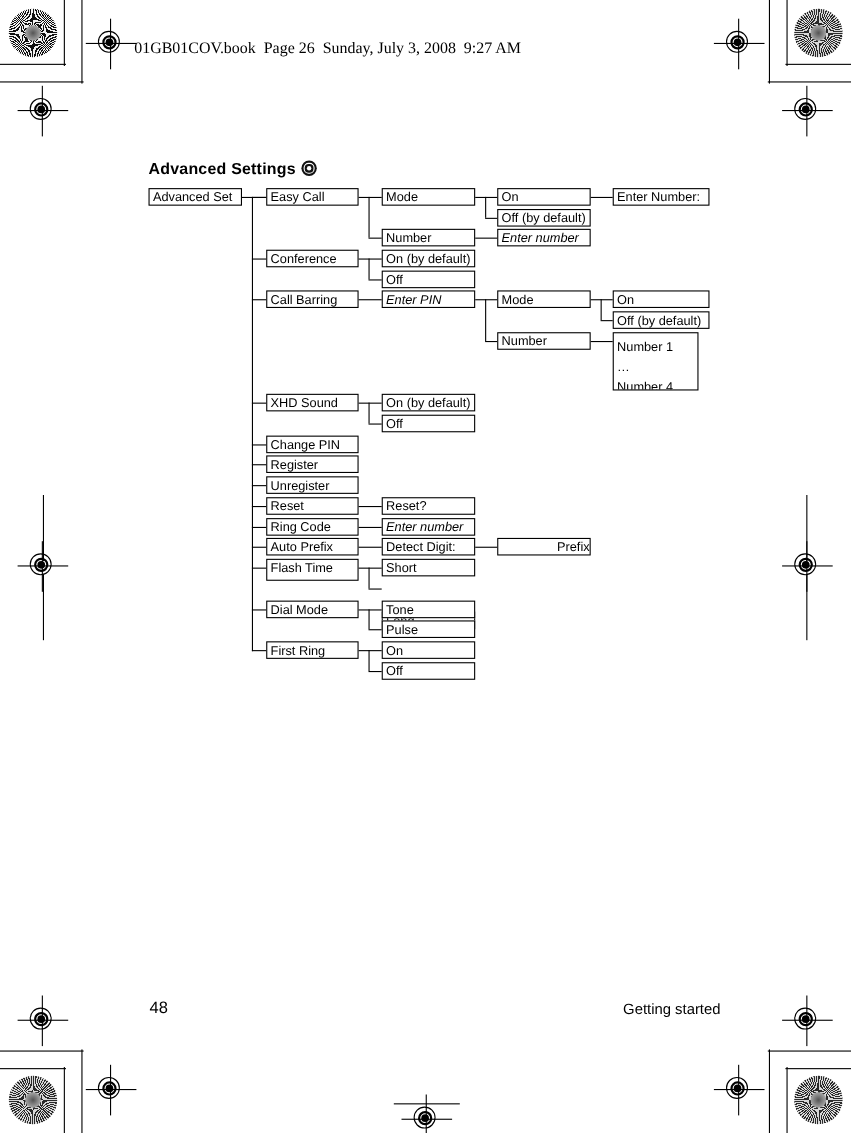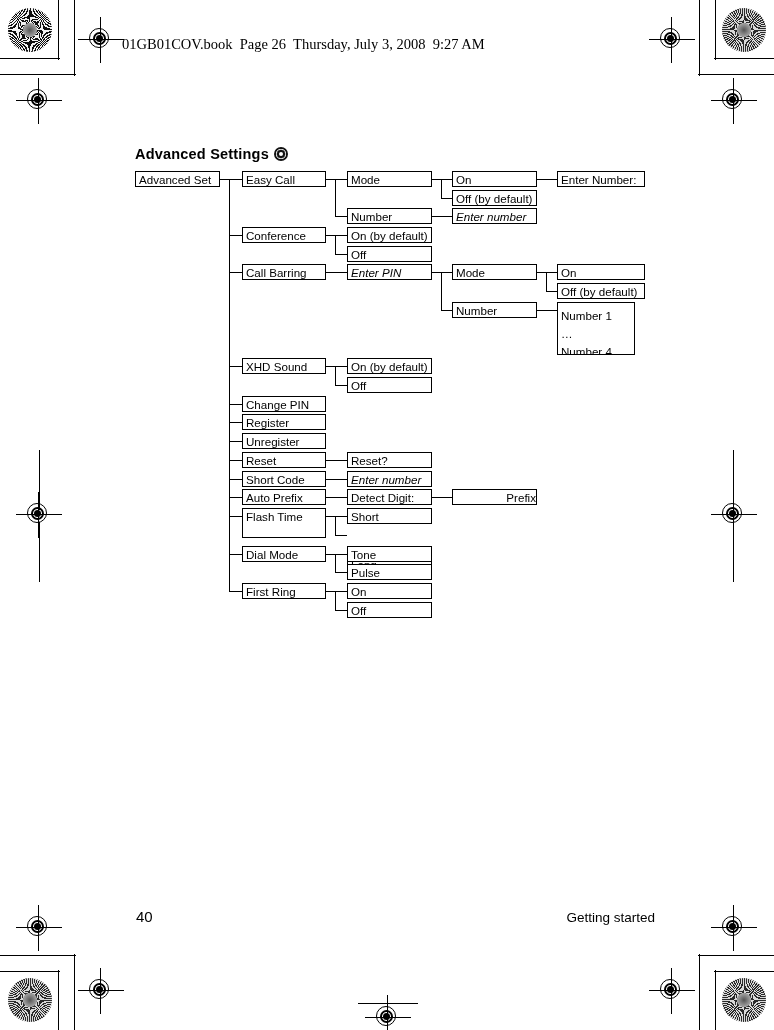--- a/index.html
+++ b/index.html
@@ -246,39 +246,39 @@
   </div>
   <div class="reg" style="left:388px; top:1018px;">
     <div class="rl rh"></div>
       <div class="rl rv"></div>
       <div class="ring"></div>
       <div class="ring2"></div>
       <div class="dot"></div>
   </div>
 </div>
 
-<div class="file-header">01GB01COV.book  Page 26  Thursday, July 3, 2008  9:27 AM</div>
+<div class="file-header">01GB01COV.book  Page 26  Sunday, July 3, 2008  9:27 AM</div>
 
 <div class="section-title"><span>Advanced Settings</span><span class="title-icon"></span></div>
 
 <div id="chart">
 
   <div class="node" style="left:135px;top:171px;width:85px;height:16px;">Advanced Set</div>
 
   <div class="node" style="left:242px;top:171px;width:84px;height:16px;">Easy Call</div>
   <div class="node" style="left:242px;top:227px;width:84px;height:16px;">Conference</div>
   <div class="node" style="left:242px;top:264px;width:84px;height:16px;">Call Barring</div>
   <div class="node" style="left:242px;top:358px;width:84px;height:16px;">XHD Sound</div>
   <div class="node" style="left:242px;top:396px;width:84px;height:16px;">Change PIN</div>
   <div class="node" style="left:242px;top:414px;width:84px;height:16px;">Register</div>
   <div class="node" style="left:242px;top:433px;width:84px;height:16px;">Unregister</div>
   <div class="node" style="left:242px;top:452px;width:84px;height:16px;">Reset</div>
-  <div class="node" style="left:242px;top:471px;width:84px;height:16px;">Short Code</div>
+  <div class="node" style="left:242px;top:471px;width:84px;height:16px;">Ring Code</div>
   <div class="node" style="left:242px;top:489px;width:84px;height:16px;">Auto Prefix</div>
-  <div class="node" style="left:242px;top:508px;width:84px;height:30px;">Flash Time</div>
+  <div class="node" style="left:242px;top:508px;width:84px;height:20px;">Flash Time</div>
   <div class="node" style="left:242px;top:546px;width:84px;height:16px;">Dial Mode</div>
   <div class="node" style="left:242px;top:583px;width:84px;height:16px;">First Ring</div>
 
   <div class="node" style="left:347px;top:171px;width:85px;height:16px;">Mode</div>
   <div class="node" style="left:347px;top:208px;width:85px;height:16px;">Number</div>
   <div class="node" style="left:347px;top:227px;width:85px;height:16px;">On (by default)</div>
   <div class="node" style="left:347px;top:246px;width:85px;height:16px;">Off</div>
   <div class="node it" style="left:347px;top:264px;width:85px;height:16px;">Enter PIN</div>
   <div class="node" style="left:347px;top:358px;width:85px;height:16px;">On (by default)</div>
   <div class="node" style="left:347px;top:377px;width:85px;height:16px;">Off</div>
@@ -367,14 +367,14 @@
 
   <div class="conn" style="left:326px;top:553.5px;width:21px;height:1.2px;"></div>
   <div class="conn" style="left:335px;top:553.5px;width:1.2px;height:18px;"></div>
   <div class="conn" style="left:335px;top:571.5px;width:12px;height:1.2px;"></div>
 
   <div class="conn" style="left:326px;top:590.5px;width:21px;height:1.2px;"></div>
   <div class="conn" style="left:335px;top:590.5px;width:1.2px;height:19px;"></div>
   <div class="conn" style="left:335px;top:609.5px;width:12px;height:1.2px;"></div>
 </div>
 
-<div class="footer-page">40</div>
+<div class="footer-page">48</div>
 <div class="footer-sect">Getting started</div>
 
 </body></html>

